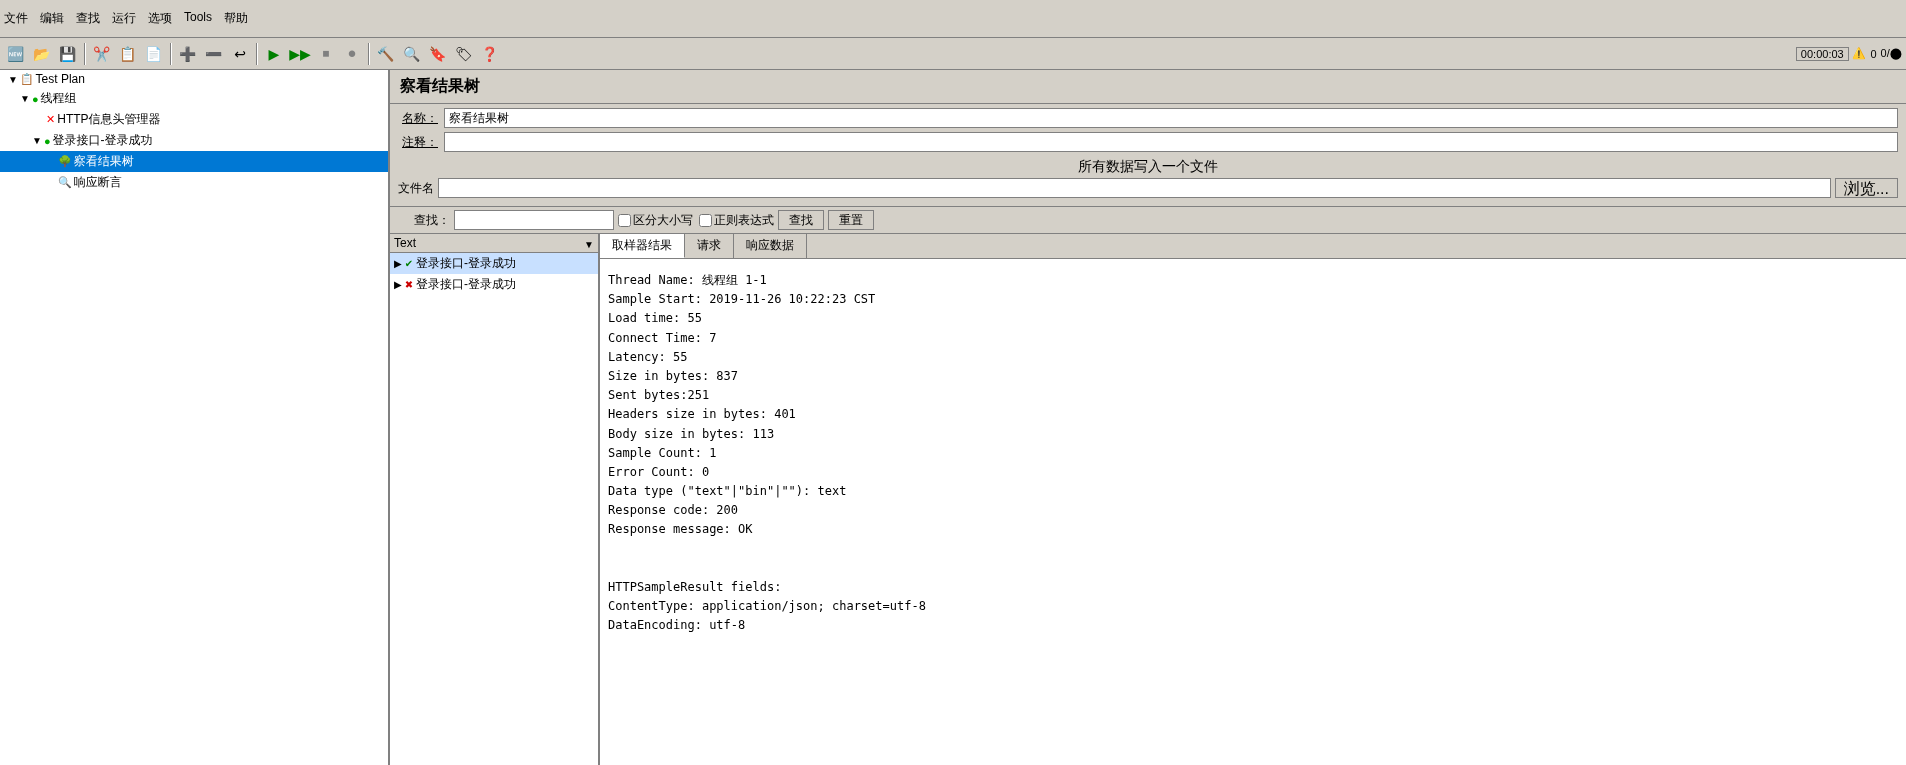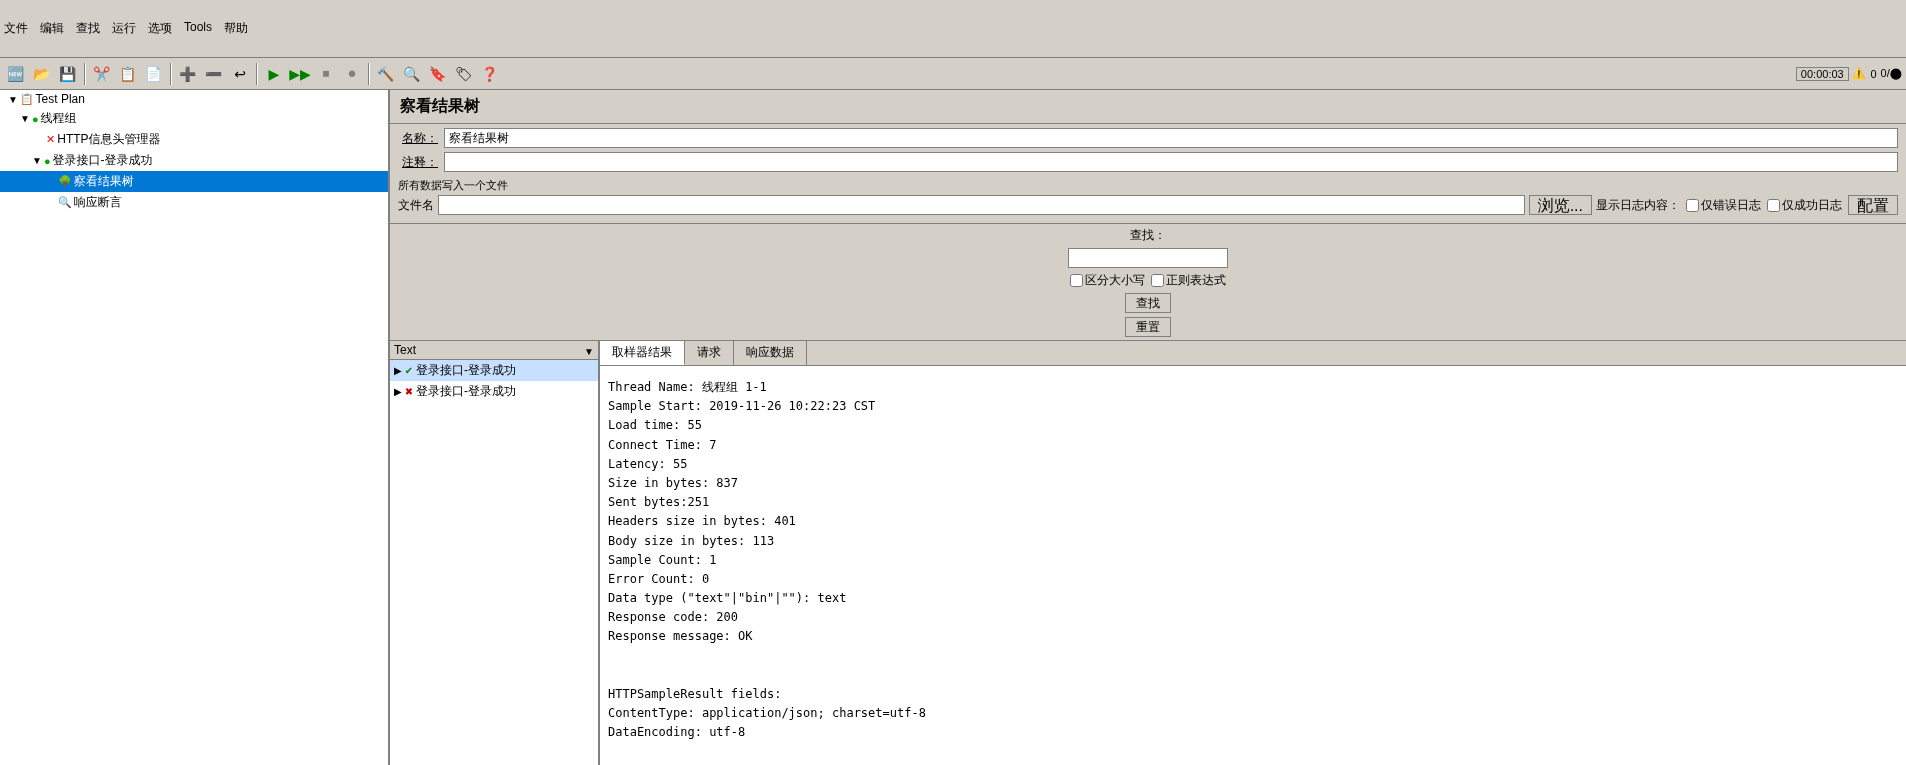--- a/index.html
+++ b/index.html
@@ -1,19 +1,19 @@
 <!DOCTYPE html>
 <html><head>
   <meta charset="utf-8">
   <style>
     * { box-sizing: border-box; margin: 0; padding: 0; }
     body { font-family: 'SimSun', 'Microsoft YaHei', sans-serif; font-size: 12px; background: #d4d0c8; color: #000; overflow: hidden; }
 
     
-    .menu-bar { background: #d4d0c8; padding: 20px 4px; display: flex; gap: 12px; font-size: 12px; border-bottom: 1px solid #808080; }
+    .menu-bar { background: #d4d0c8; padding: 10px 4px; display: flex; gap: 12px; font-size: 12px; border-bottom: 1px solid #808080; }
     .menu-bar span { cursor: pointer; }
 
     
     .toolbar { background: #d4d0c8; padding: 2px 4px; display: flex; align-items: center; gap: 2px; border-bottom: 1px solid #808080; min-height: 32px; }
     .toolbar-btn { width: 24px; height: 24px; background: #d4d0c8; border: 1px solid transparent; display: flex; align-items: center; justify-content: center; cursor: pointer; font-size: 14px; }
     .toolbar-sep { width: 2px; height: 22px; background: #808080; margin: 0 2px; border-right: 1px solid #fff; }
     .timer-area { margin-left: auto; display: flex; align-items: center; gap: 4px; font-size: 11px; }
     .timer-badge { background: #d4d0c8; border: 1px solid #808080; padding: 0 4px; }
 
     
@@ -31,30 +31,30 @@
     .right-panel { flex: 1; background: #d4d0c8; display: flex; flex-direction: column; overflow: hidden; }
 
     
     .panel-title { background: #d4d0c8; padding: 6px 10px; font-size: 16px; font-weight: bold; border-bottom: 1px solid #808080; }
 
     
     .form-area { background: #d4d0c8; padding: 4px 8px; border-bottom: 1px solid #808080; }
     .form-row { display: flex; align-items: center; margin-bottom: 4px; gap: 6px; }
     .form-label { width: 40px; text-align: right; font-size: 12px; text-decoration: underline; }
     .form-input { flex: 1; height: 20px; border: 1px solid #808080; background: #fff; padding: 0 4px; font-size: 12px; }
-    .form-note { font-size: 11px; padding: 2px 0; }
+    .form-note { font-size: 14px; padding: 2px 0; text-align: center; }
     .file-row { display: flex; align-items: center; gap: 4px; margin-bottom: 4px; }
     .file-label { font-size: 12px; }
     .file-input { flex: 1; height: 20px; border: 1px solid #808080; background: #fff; }
     .btn-small { height: 20px; padding: 0 8px; background: #d4d0c8; border: 1px solid #808080; cursor: pointer; font-size: 16px; white-space: nowrap; }
     .log-options { display: flex; align-items: center; gap: 6px; font-size: 12px; }
     .log-options label { display: flex; align-items: center; gap: 2px; }
 
     
-    .search-bar { background: #d4d0c8; padding: 3px 24px; display: flex; align-items: center; gap: 4px; border-bottom: 1px solid #808080; flex-direction: column; }
+    .search-bar { background: #d4d0c8; padding: 3px 24px; display: flex; align-items: center; gap: 4px; border-bottom: 1px solid #808080; }
     .search-label { font-size: 12px; }
     .search-input { width: 160px; height: 20px; border: 1px solid #808080; background: #fff; padding: 0 4px; }
     .search-options { display: flex; align-items: center; gap: 6px; font-size: 12px; }
     .search-options label { display: flex; align-items: center; gap: 2px; }
     .btn-search { height: 20px; padding: 0 10px; background: #d4d0c8; border: 1px solid #808080; cursor: pointer; font-size: 12px; }
 
     
     .results-area { flex: 1; display: flex; flex-direction: column; overflow: hidden; }
 
     
@@ -176,32 +176,20 @@
       </div>
       <div class="form-row">
         <span class="form-label">注释：</span>
         <input class="form-input" type="text" style="width: 400px;">
       </div>
       <div class="form-note">所有数据写入一个文件</div>
       <div class="file-row">
         <span class="file-label">文件名</span>
         <input class="file-input" type="text" style="">
         <button class="btn-small">浏览...</button>
-        <span class="log-options">
-          <span>显示日志内容：</span>
-          <label>
-            <input type="checkbox" style="">
-            <span>仅错误日志</span>
-          </label>
-          <label>
-            <input type="checkbox" style="">
-            <span>仅成功日志</span>
-          </label>
-          <button class="btn-small">配置</button>
-        </span>
       </div>
     </div>
 
     <div class="search-bar">
       <span class="search-label">查找：</span>
       <input class="search-input" type="text" style="">
       <div class="search-options">
         <label>
           <input type="checkbox" style="">
           <span>区分大小写</span>

